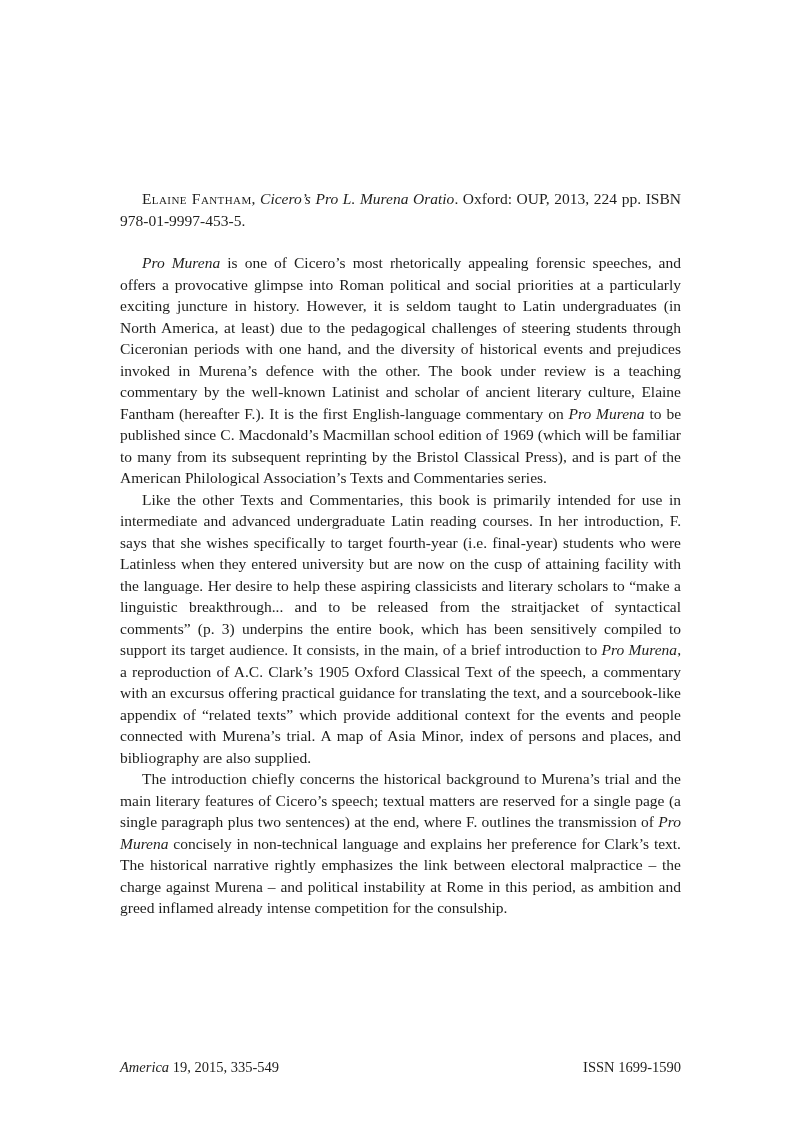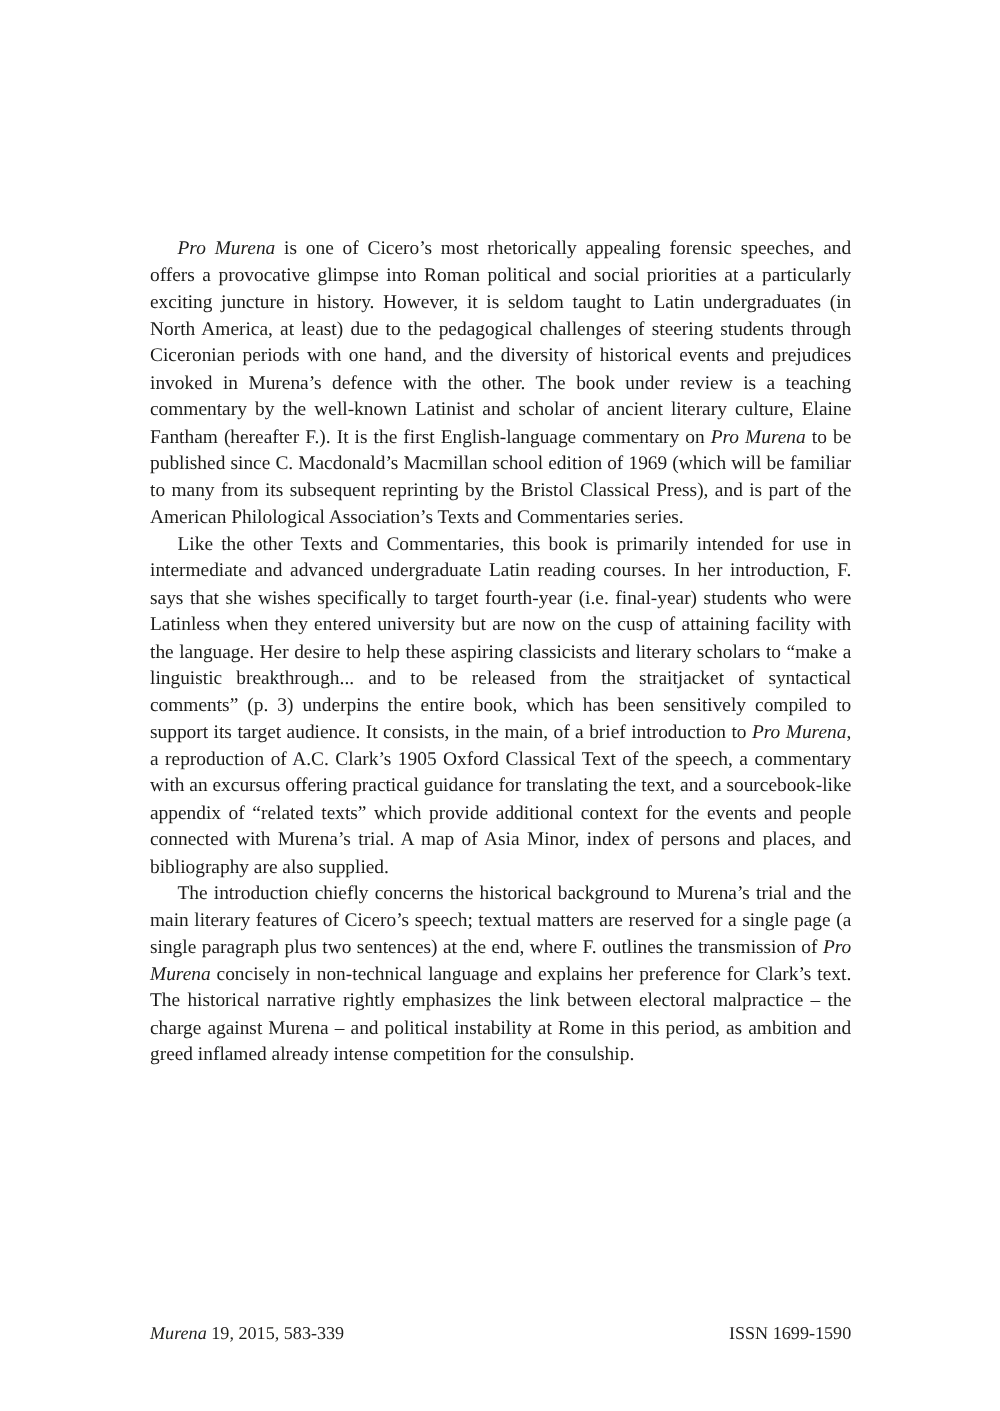--- a/index.html
+++ b/index.html
@@ -47,21 +47,22 @@
     justify-content: space-between;
     font-size: 14.5px;
     line-height: 20px;
   }
 </style>
 </head>
 <body>
 
 <div class="page">
   <div class="text-block">
+    <p class="citation"><span class="smallcaps">Elaine Fantham</span><span class="plain">, </span><span class="italic">Cicero’s Pro L. Murena Oratio</span><span class="plain">. Oxford: OUP, 2013, 224 pp. ISBN 978-01-9997-453-5.</span></p>
     <p class="para"><span class="italic">Pro Murena</span><span class="plain"> is one of Cicero’s most rhetorically appealing forensic speeches, and offers a provocative glimpse into Roman political and social priorities at a particularly exciting juncture in history. However, it is seldom taught to Latin undergraduates (in North America, at least) due to the pedagogical challenges of steering students through Ciceronian periods with one hand, and the diversity of historical events and prejudices invoked in Murena’s defence with the other. The book under review is a teaching commentary by the well-known Latinist and scholar of ancient literary culture, Elaine Fantham (hereafter F.). It is the first English-language commentary on </span><span class="italic">Pro Murena</span><span class="plain"> to be published since C. Macdonald’s Macmillan school edition of 1969 (which will be familiar to many from its subsequent reprinting by the Bristol Classical Press), and is part of the American Philological Association’s Texts and Commentaries series.</span></p>
     <p class="para"><span class="plain">Like the other Texts and Commentaries, this book is primarily intended for use in intermediate and advanced undergraduate Latin reading courses. In her introduction, F. says that she wishes specifically to target fourth-year (i.e. final-year) students who were Latinless when they entered university but are now on the cusp of attaining facility with the language. Her desire to help these aspiring classicists and literary scholars to “make a linguistic breakthrough... and to be released from the straitjacket of syntactical comments” (p. 3) underpins the entire book, which has been sensitively compiled to support its target audience. It consists, in the main, of a brief introduction to </span><span class="italic">Pro Murena</span><span class="plain">, a reproduction of A.C. Clark’s 1905 Oxford Classical Text of the speech, a commentary with an excursus offering practical guidance for translating the text, and a sourcebook-like appendix of “related texts” which provide additional context for the events and people connected with Murena’s trial. A map of Asia Minor, index of persons and places, and bibliography are also supplied.</span></p>
     <p class="para"><span class="plain">The introduction chiefly concerns the historical background to Murena’s trial and the main literary features of Cicero’s speech; textual matters are reserved for a single page (a single paragraph plus two sentences) at the end, where F. outlines the transmission of </span><span class="italic">Pro Murena</span><span class="plain"> concisely in non-technical language and explains her preference for Clark’s text. The historical narrative rightly emphasizes the link between electoral malpractice – the charge against Murena – and political instability at Rome in this period, as ambition and greed inflamed already intense competition for the consulship.</span></p>
   </div>
   <div class="footer">
-    <span><span class="italic">Murena</span><span class="plain"> 19, 2015, 583-339</span></span>
+    <span><span class="italic">America</span><span class="plain"> 19, 2015, 335-549</span></span>
     <span>ISSN 1699-1590</span>
   </div>
 </div>
 
 </body></html>

